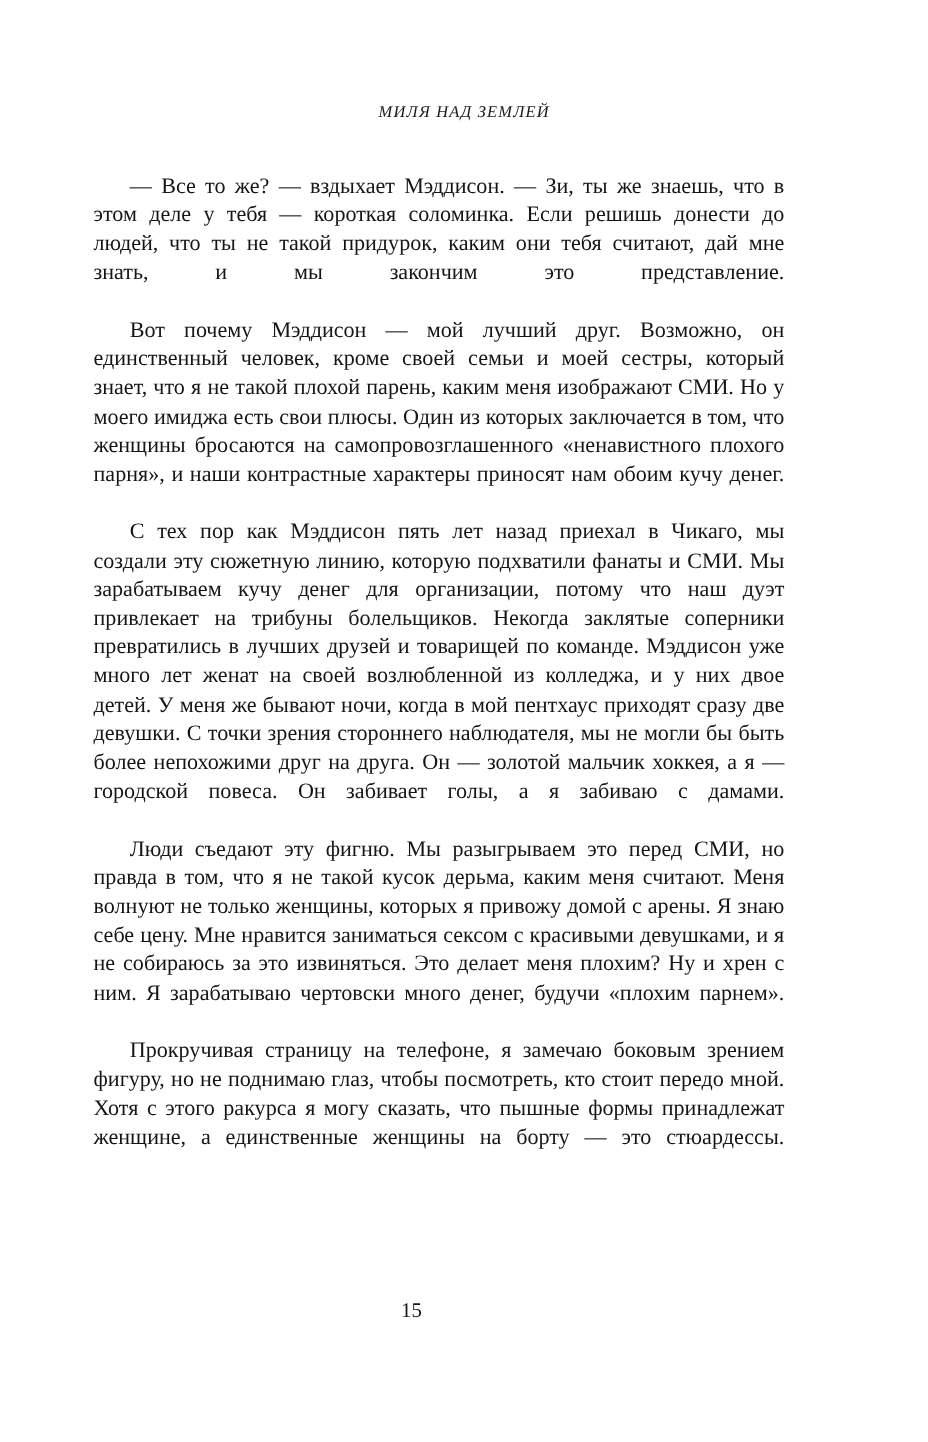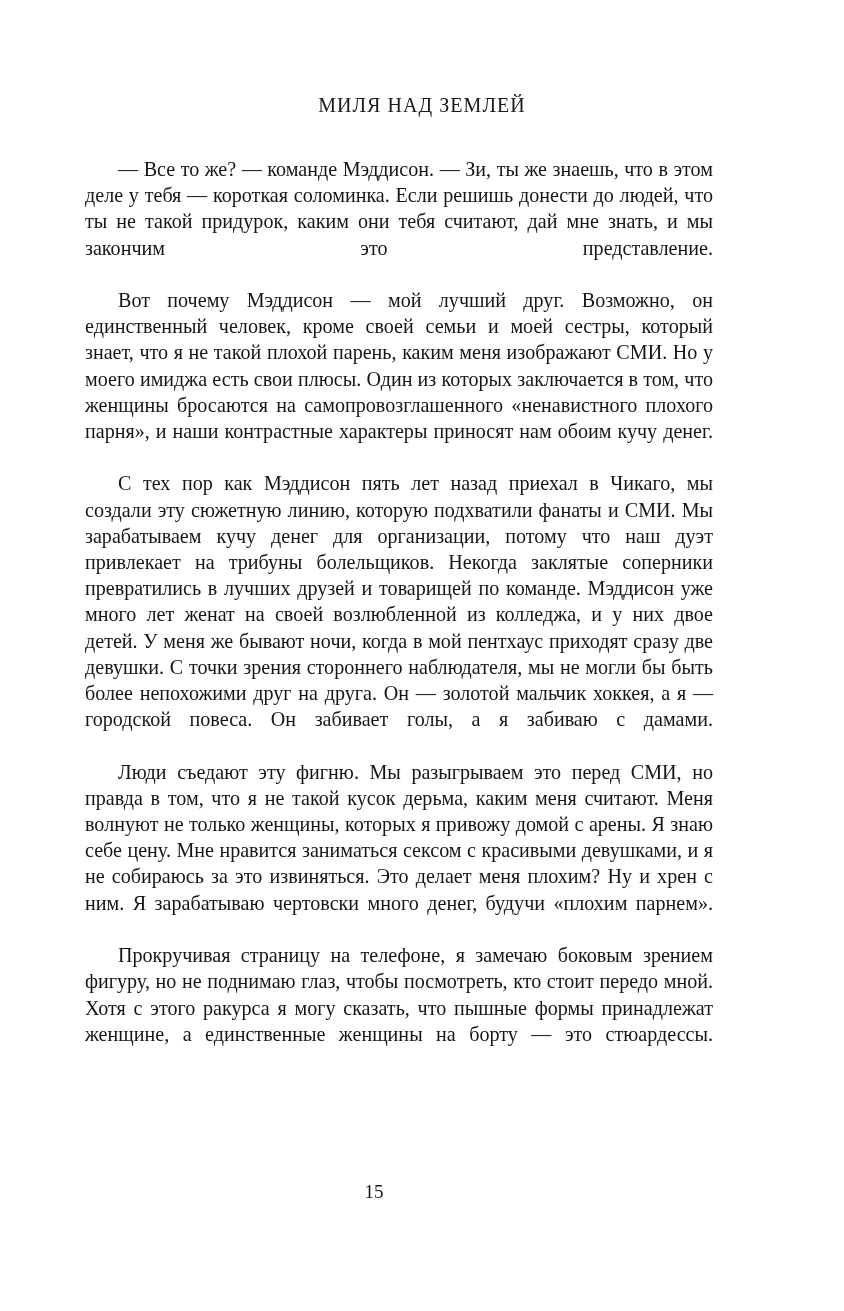--- a/index.html
+++ b/index.html
@@ -22,25 +22,26 @@
   }
 
   
   .running-head {
     position: absolute;
     top: 94px;
     left: 0;
     width: 844px;
     text-align: center;
     font-family: "Liberation Serif", "DejaVu Serif", serif;
-    font-size: 20px;
+    font-size: 15px;
     letter-spacing: 1.05px;
     color: #1a1a1a;
     line-height: 1.1;
     white-space: nowrap;
+    font-style: italic;
   }
 
   
   .textblock {
     position: absolute;
     top: 156px;
     left: 85px;
     width: 628px;
   }
 
@@ -76,21 +77,21 @@
   }
 </style>
 </head>
 <body>
 
 <div class="page">
 
   <div class="running-head">МИЛЯ НАД ЗЕМЛЕЙ</div>
 
   <div class="textblock">
-    <p>— Все то же? — команде Мэддисон. — Зи, ты же знаешь, что в этом деле у тебя — короткая соломинка. Если решишь донести до людей, что ты не такой придурок, каким они тебя считают, дай мне знать, и мы закончим это представление.</p>
+    <p>— Все то же? — вздыхает Мэддисон. — Зи, ты же знаешь, что в этом деле у тебя — короткая соломинка. Если решишь донести до людей, что ты не такой придурок, каким они тебя считают, дай мне знать, и мы закончим это представление.</p>
     <p>Вот почему Мэддисон — мой лучший друг. Возможно, он единственный человек, кроме своей семьи и моей сестры, который знает, что я не такой плохой парень, каким меня изображают СМИ. Но у моего имиджа есть свои плюсы. Один из которых заключается в том, что женщины бросаются на самопровозглашенного «ненавистного плохого парня», и наши контрастные характеры приносят нам обоим кучу денег.</p>
     <p>С тех пор как Мэддисон пять лет назад приехал в Чикаго, мы создали эту сюжетную линию, которую подхватили фанаты и СМИ. Мы зарабатываем кучу денег для организации, потому что наш дуэт привлекает на трибуны болельщиков. Некогда заклятые соперники превратились в лучших друзей и товарищей по команде. Мэддисон уже много лет женат на своей возлюбленной из колледжа, и у них двое детей. У меня же бывают ночи, когда в мой пентхаус приходят сразу две девушки. С точки зрения стороннего наблюдателя, мы не могли бы быть более непохожими друг на друга. Он — золотой мальчик хоккея, а я — городской повеса. Он забивает голы, а я забиваю с дамами.</p>
     <p>Люди съедают эту фигню. Мы разыгрываем это перед СМИ, но правда в том, что я не такой кусок дерьма, каким меня считают. Меня волнуют не только женщины, которых я привожу домой с арены. Я знаю себе цену. Мне нравится заниматься сексом с красивыми девушками, и я не собираюсь за это извиняться. Это делает меня плохим? Ну и хрен с ним. Я зарабатываю чертовски много денег, будучи «плохим парнем».</p>
     <p>Прокручивая страницу на телефоне, я замечаю боковым зрением фигуру, но не поднимаю глаз, чтобы посмотреть, кто стоит передо мной. Хотя с этого ракурса я могу сказать, что пышные формы принадлежат женщине, а единственные женщины на борту — это стюардессы.</p>
   </div>
 
   <div class="folio">15</div>
 
 </div>
 

